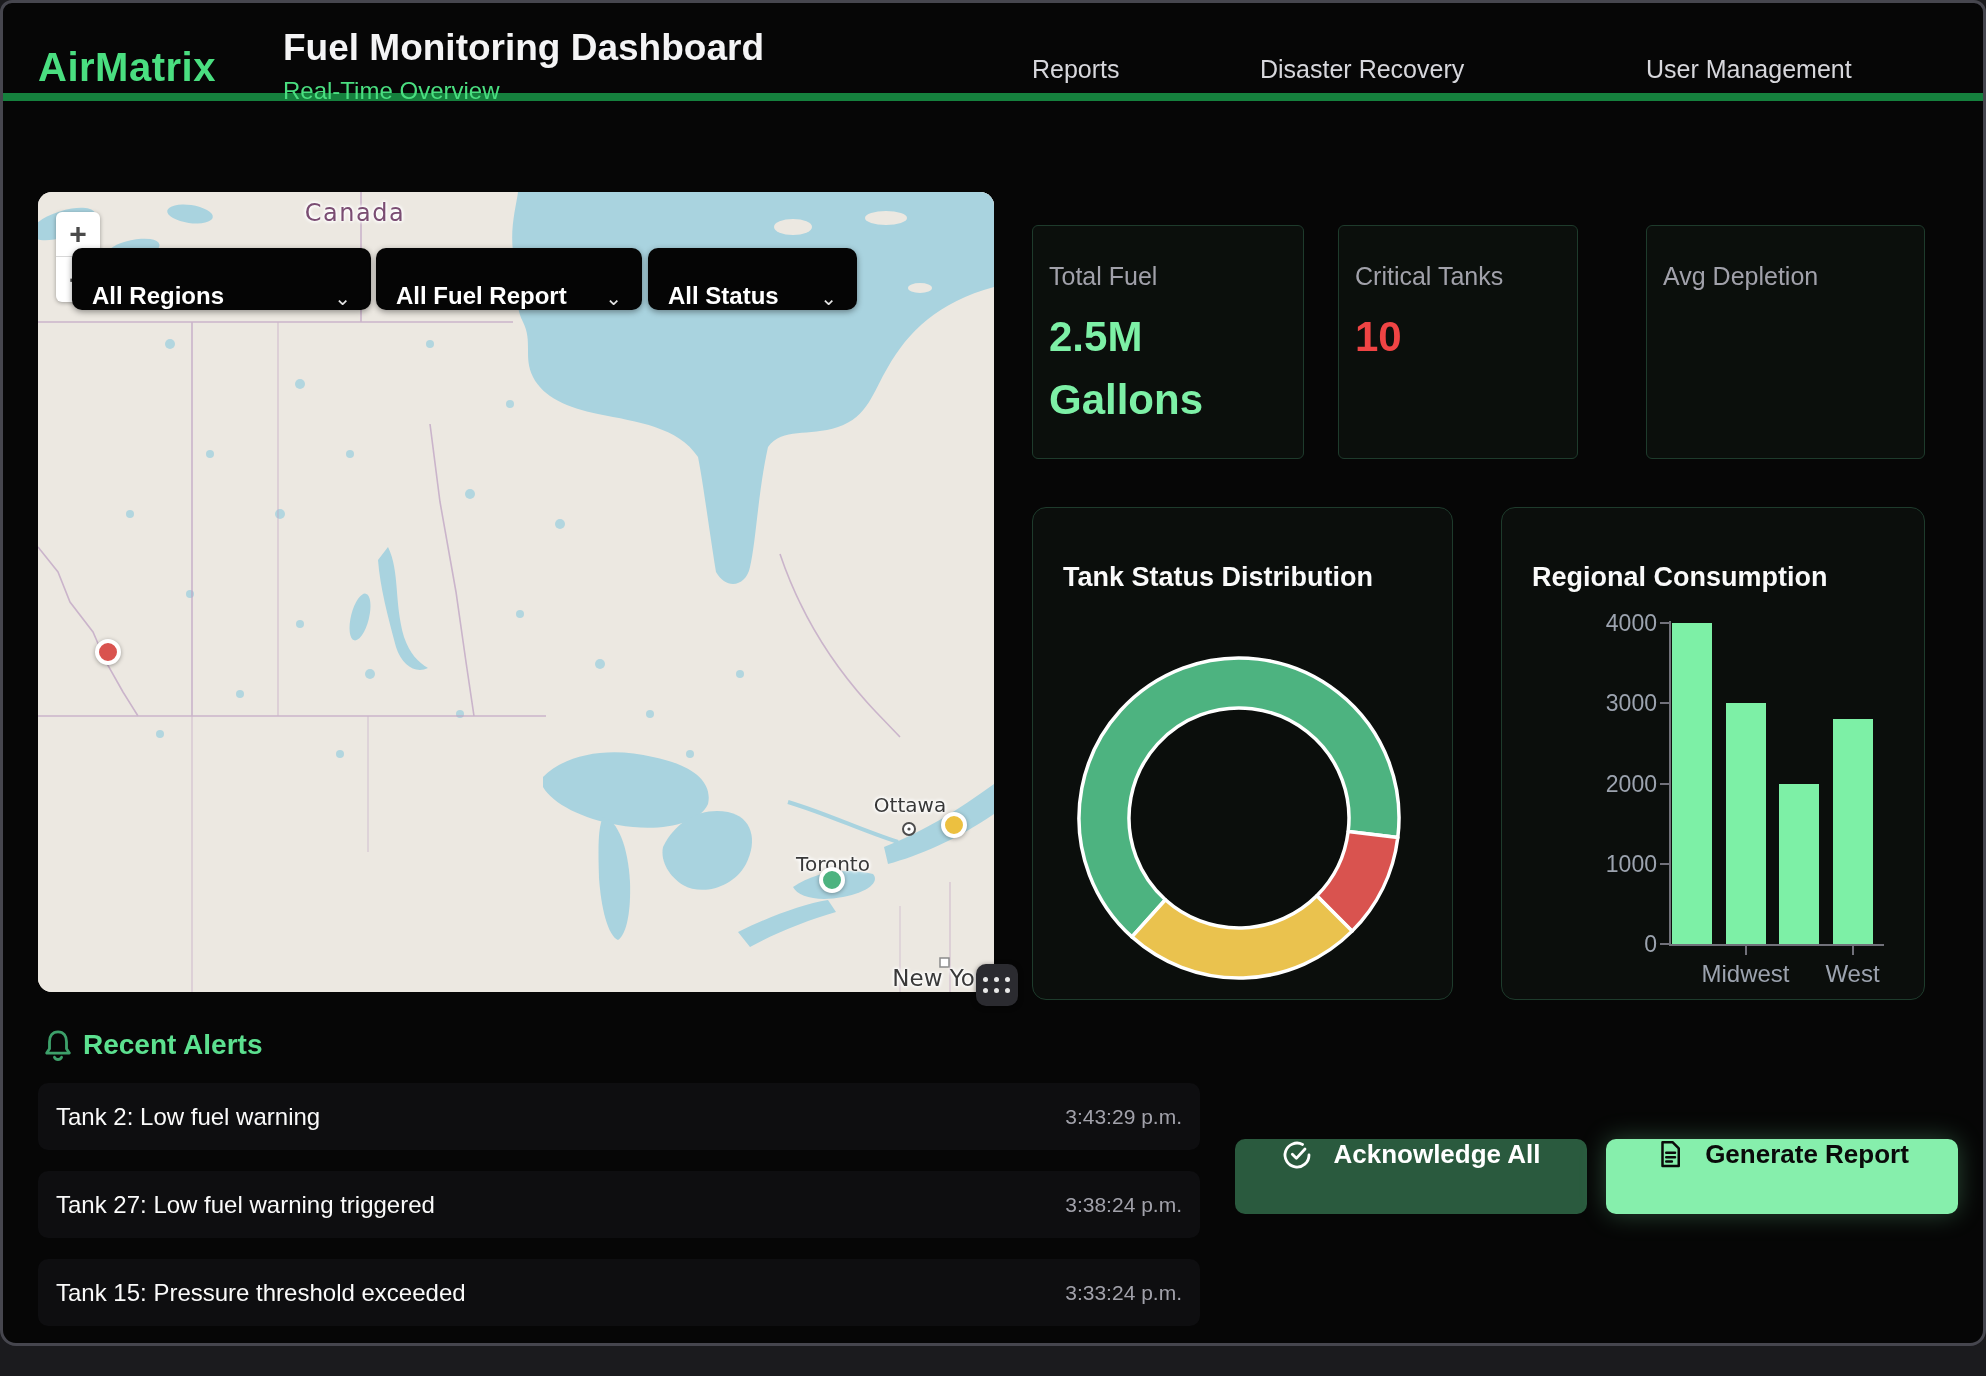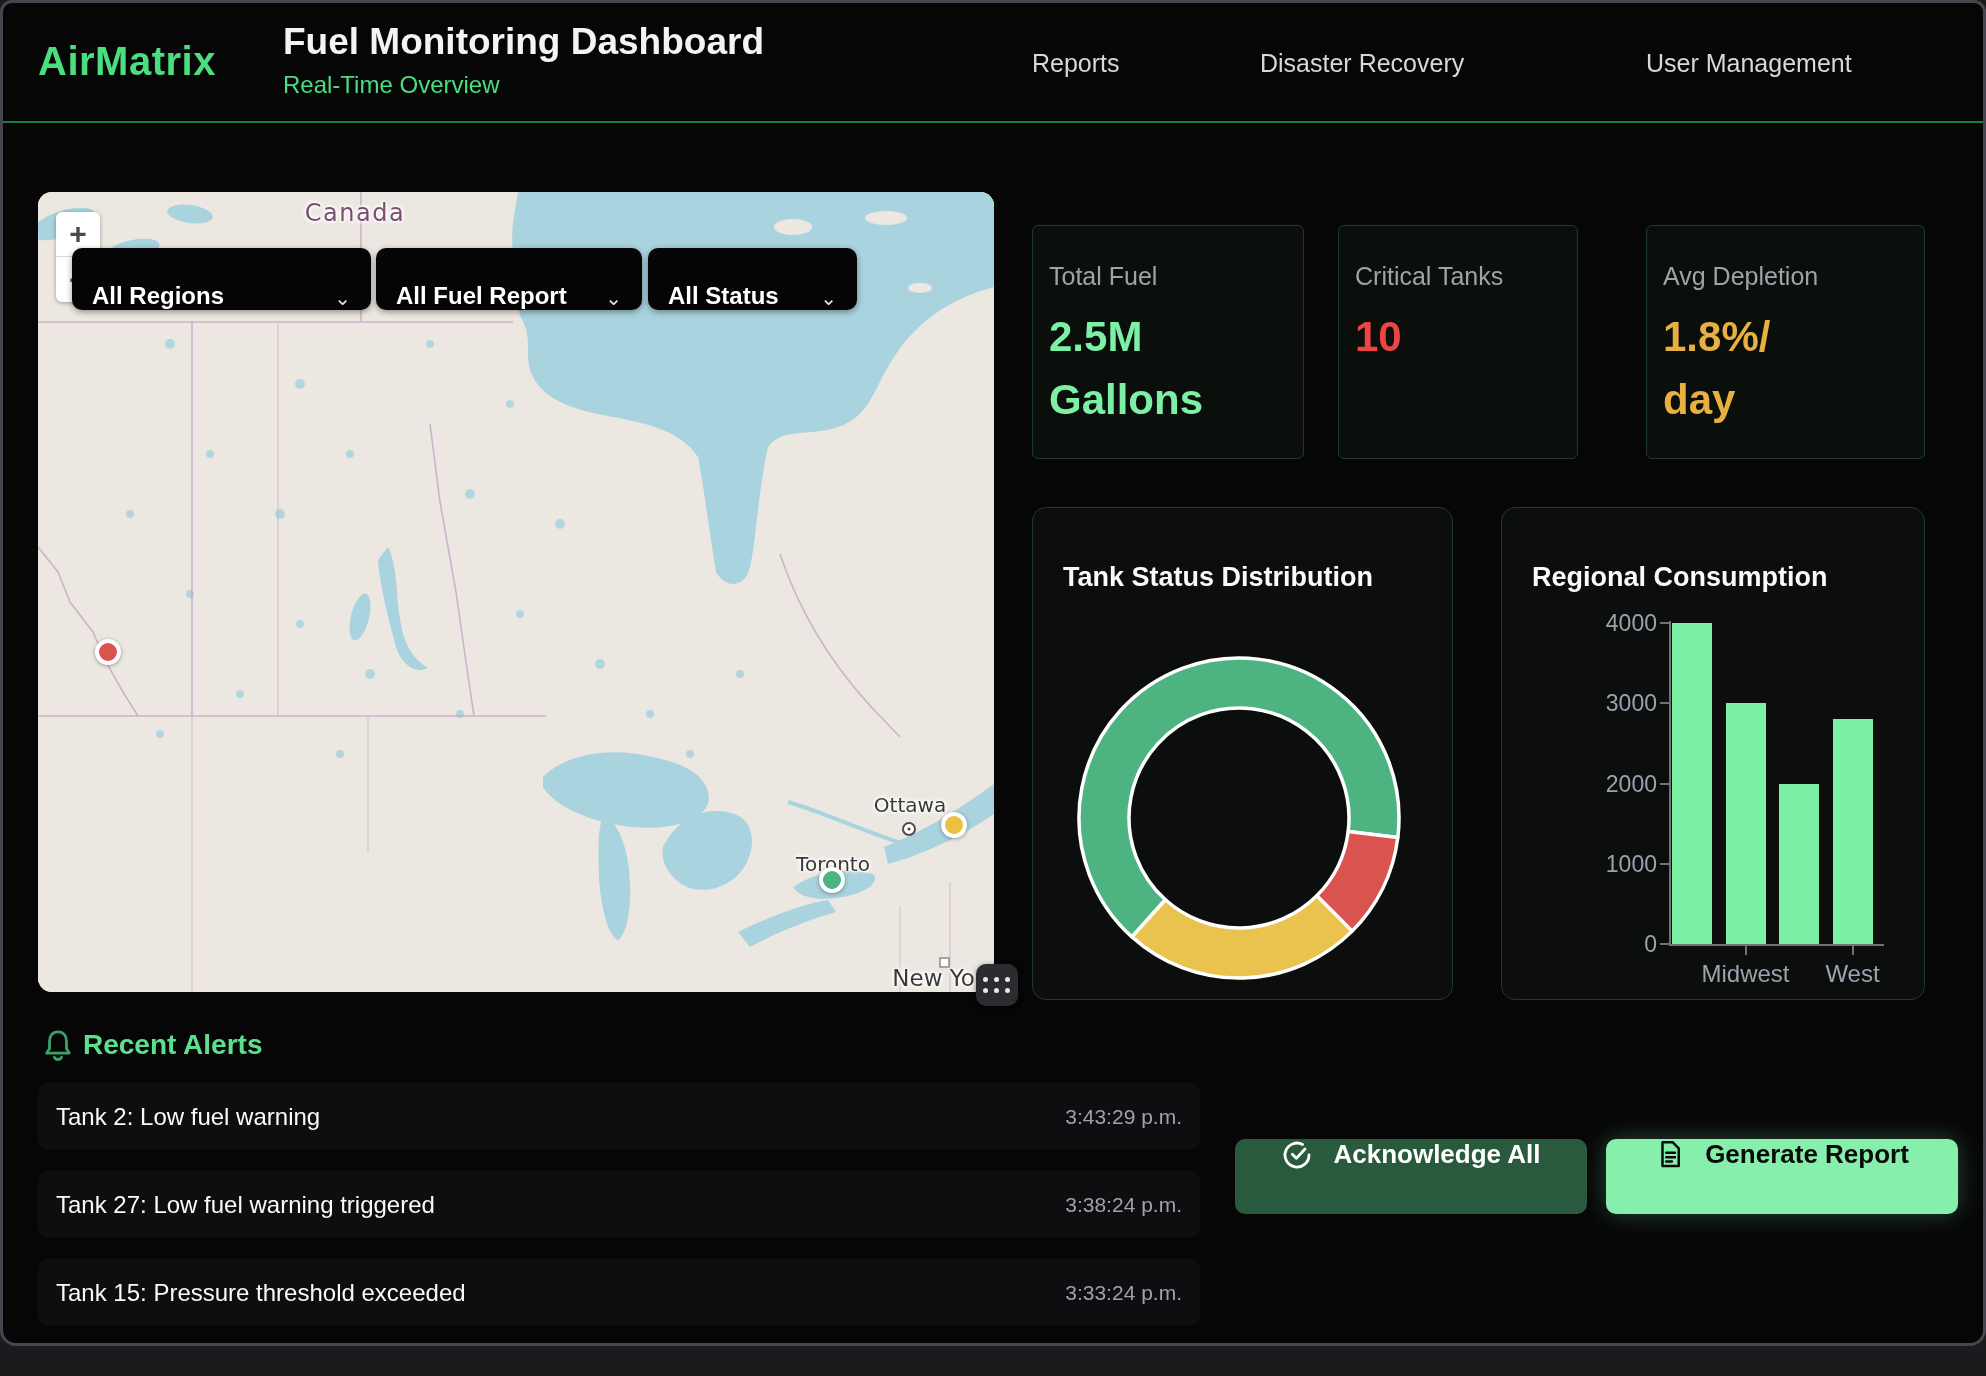--- a/index.html
+++ b/index.html
@@ -1,21 +1,21 @@
 <!DOCTYPE html>
 <html><head>
 <meta charset="utf-8">
 <style>
   * { margin:0; padding:0; box-sizing:border-box; }
   html,body { width:1986px; height:1376px; background:#1b1b1e; font-family:"Liberation Sans","DejaVu Sans",sans-serif; }
   .app { position:absolute; left:0; top:0; width:1986px; height:1346px; background:#060606;
          border:3px solid #46464e; border-radius:12px 12px 16px 16px; overflow:hidden; }
 
   
-  .topbar { position:absolute; left:0; top:0; width:100%; height:120px; border-bottom:2px solid #15803d; }
+  .topbar { position:absolute; left:0; top:6px; width:100%; height:92px; border-bottom:8px solid #15803d; }
   .brand { position:absolute; left:35px; top:36px; font-size:40px; font-weight:bold; color:#4ade80; letter-spacing:.5px; }
   .title-block { position:absolute; left:280px; top:18px; }
   .page-title { font-size:37px; font-weight:bold; color:#f4f4f5; }
   .page-subtitle { font-size:24px; color:#4ade80; margin-top:8px; }
   .nav-item { position:absolute; top:46px; font-size:25px; color:#d7d7dc; cursor:pointer; }
   .nav-reports { left:1029px; } .nav-dr { left:1257px; } .nav-um { left:1643px; }
 
   
   .map-panel { position:absolute; left:35px; top:189px; width:956px; height:800px; border-radius:14px;
                overflow:hidden; background:#ece8e1; }
@@ -227,23 +227,20 @@
     </div>
   </div>
   <div class="kpi-card kpi-2">
     <div class="kpi-label">Critical Tanks</div>
     <div class="kpi-value" style="color:#ef4444;">
       <span>10</span>
     </div>
   </div>
   <div class="kpi-card kpi-3">
     <div class="kpi-label">Avg Depletion</div>
-    <div class="kpi-value" style="color:#e7b041;">
-      <span>1.8%/</span><br><span>day</span>
-    </div>
   </div>
 
   <div class="panel panel-donut">
     <div class="panel-title">Tank Status Distribution</div>
     <svg id="donut" class="donut-svg" width="421" height="493" viewBox="0 0 421 493">
         <path d="M 98.93910298258268 428.90317207638304 A 160 160 0 1 1 364.80738426261155 329.49909494482364 L 315.1800766805454 323.40562777456626 A 110 110 0 1 0 132.3956333005256 391.7459308025134 Z" fill="#4db380" stroke="#ffffff" stroke-width="3.5" stroke-linejoin="round"></path>
         <path d="M 364.80738426261155 329.4990949448236 A 160 160 0 0 1 319.1370849898476 423.1370849898476 L 283.78174593052023 387.78174593052023 A 110 110 0 0 0 315.1800766805454 323.4056277745662 Z" fill="#d9534f" stroke="#ffffff" stroke-width="3.5" stroke-linejoin="round"></path>
         <path d="M 319.1370849898476 423.1370849898476 A 160 160 0 0 1 98.93910298258268 428.90317207638304 L 132.3956333005256 391.7459308025134 A 110 110 0 0 0 283.78174593052023 387.78174593052023 Z" fill="#eac24e" stroke="#ffffff" stroke-width="3.5" stroke-linejoin="round"></path>
       </svg>
   </div>

